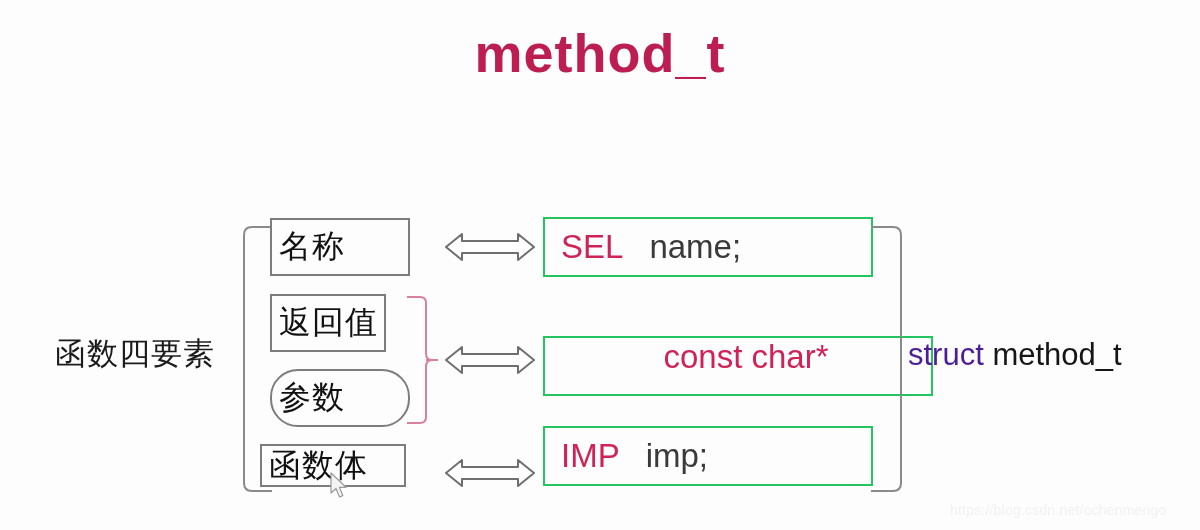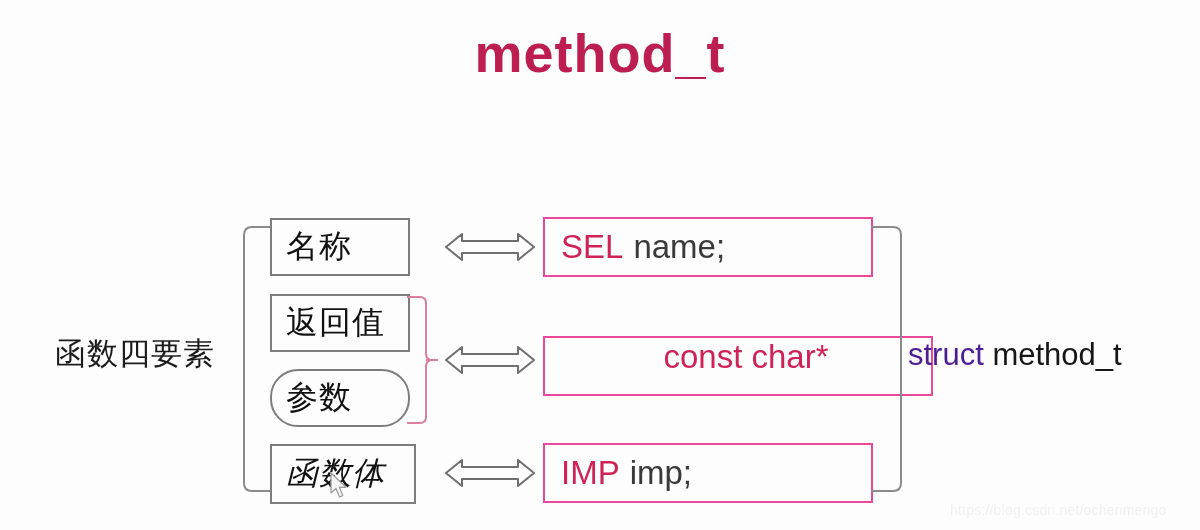--- a/index.html
+++ b/index.html
@@ -65,49 +65,49 @@
 
   
   .lbox {
     position: absolute;
     box-sizing: border-box;
     border: 2px solid #7d7d7d;
     background: #fdfdfd;
     display: flex;
     align-items: center;
     justify-content: flex-start;
-    padding-left: 14px;
+    padding-left: 7px;
     font-size: 32px;
     color: #111;
     font-family: "DejaVu Sans", sans-serif;
     letter-spacing: 1px;
   }
   .lbox.b1 { left: 270px; top: 218px; width: 140px; height: 58px; }
-  .lbox.b2 { left: 270px; top: 294px; width: 140px; height: 58px; }
+  .lbox.b2 { left: 270px; top: 294px; width: 116px; height: 58px; }
   .lbox.b3 { left: 270px; top: 369px; width: 140px; height: 58px; border-radius: 28px; }
-  .lbox.b4 { left: 270px; top: 444px; width: 146px; height: 60px; font-style: italic; }
+  .lbox.b4 { left: 260px; top: 444px; width: 146px; height: 43px; }
 
   
   .rbox {
     position: absolute;
     box-sizing: border-box;
-    border: 2px solid #ec4899;
+    border: 2px solid #22c55e;
     background: #fdfdfd;
     display: flex;
     align-items: center;
     padding-left: 16px;
     font-size: 33px;
     font-family: "Liberation Sans", sans-serif;
     white-space: nowrap;
   }
   .rbox.r1 { left: 543px; top: 217px; width: 330px; height: 60px; }
   .rbox.r2 { left: 543px; top: 336px; width: 390px; height: 60px; flex-direction: column; }
-  .rbox.r3 { left: 543px; top: 443px; width: 330px; height: 60px; }
+  .rbox.r3 { left: 543px; top: 426px; width: 330px; height: 60px; }
   .rbox .kw  { color: #cf2357; }
-  .rbox .idt { color: #3a3a3a; margin-left: 10px; }
+  .rbox .idt { color: #3a3a3a; margin-left: 26px; }
 
   
   .arrow {
     position: absolute;
     width: 92px;
     height: 32px;
   }
 
   
   .bracket-left {

